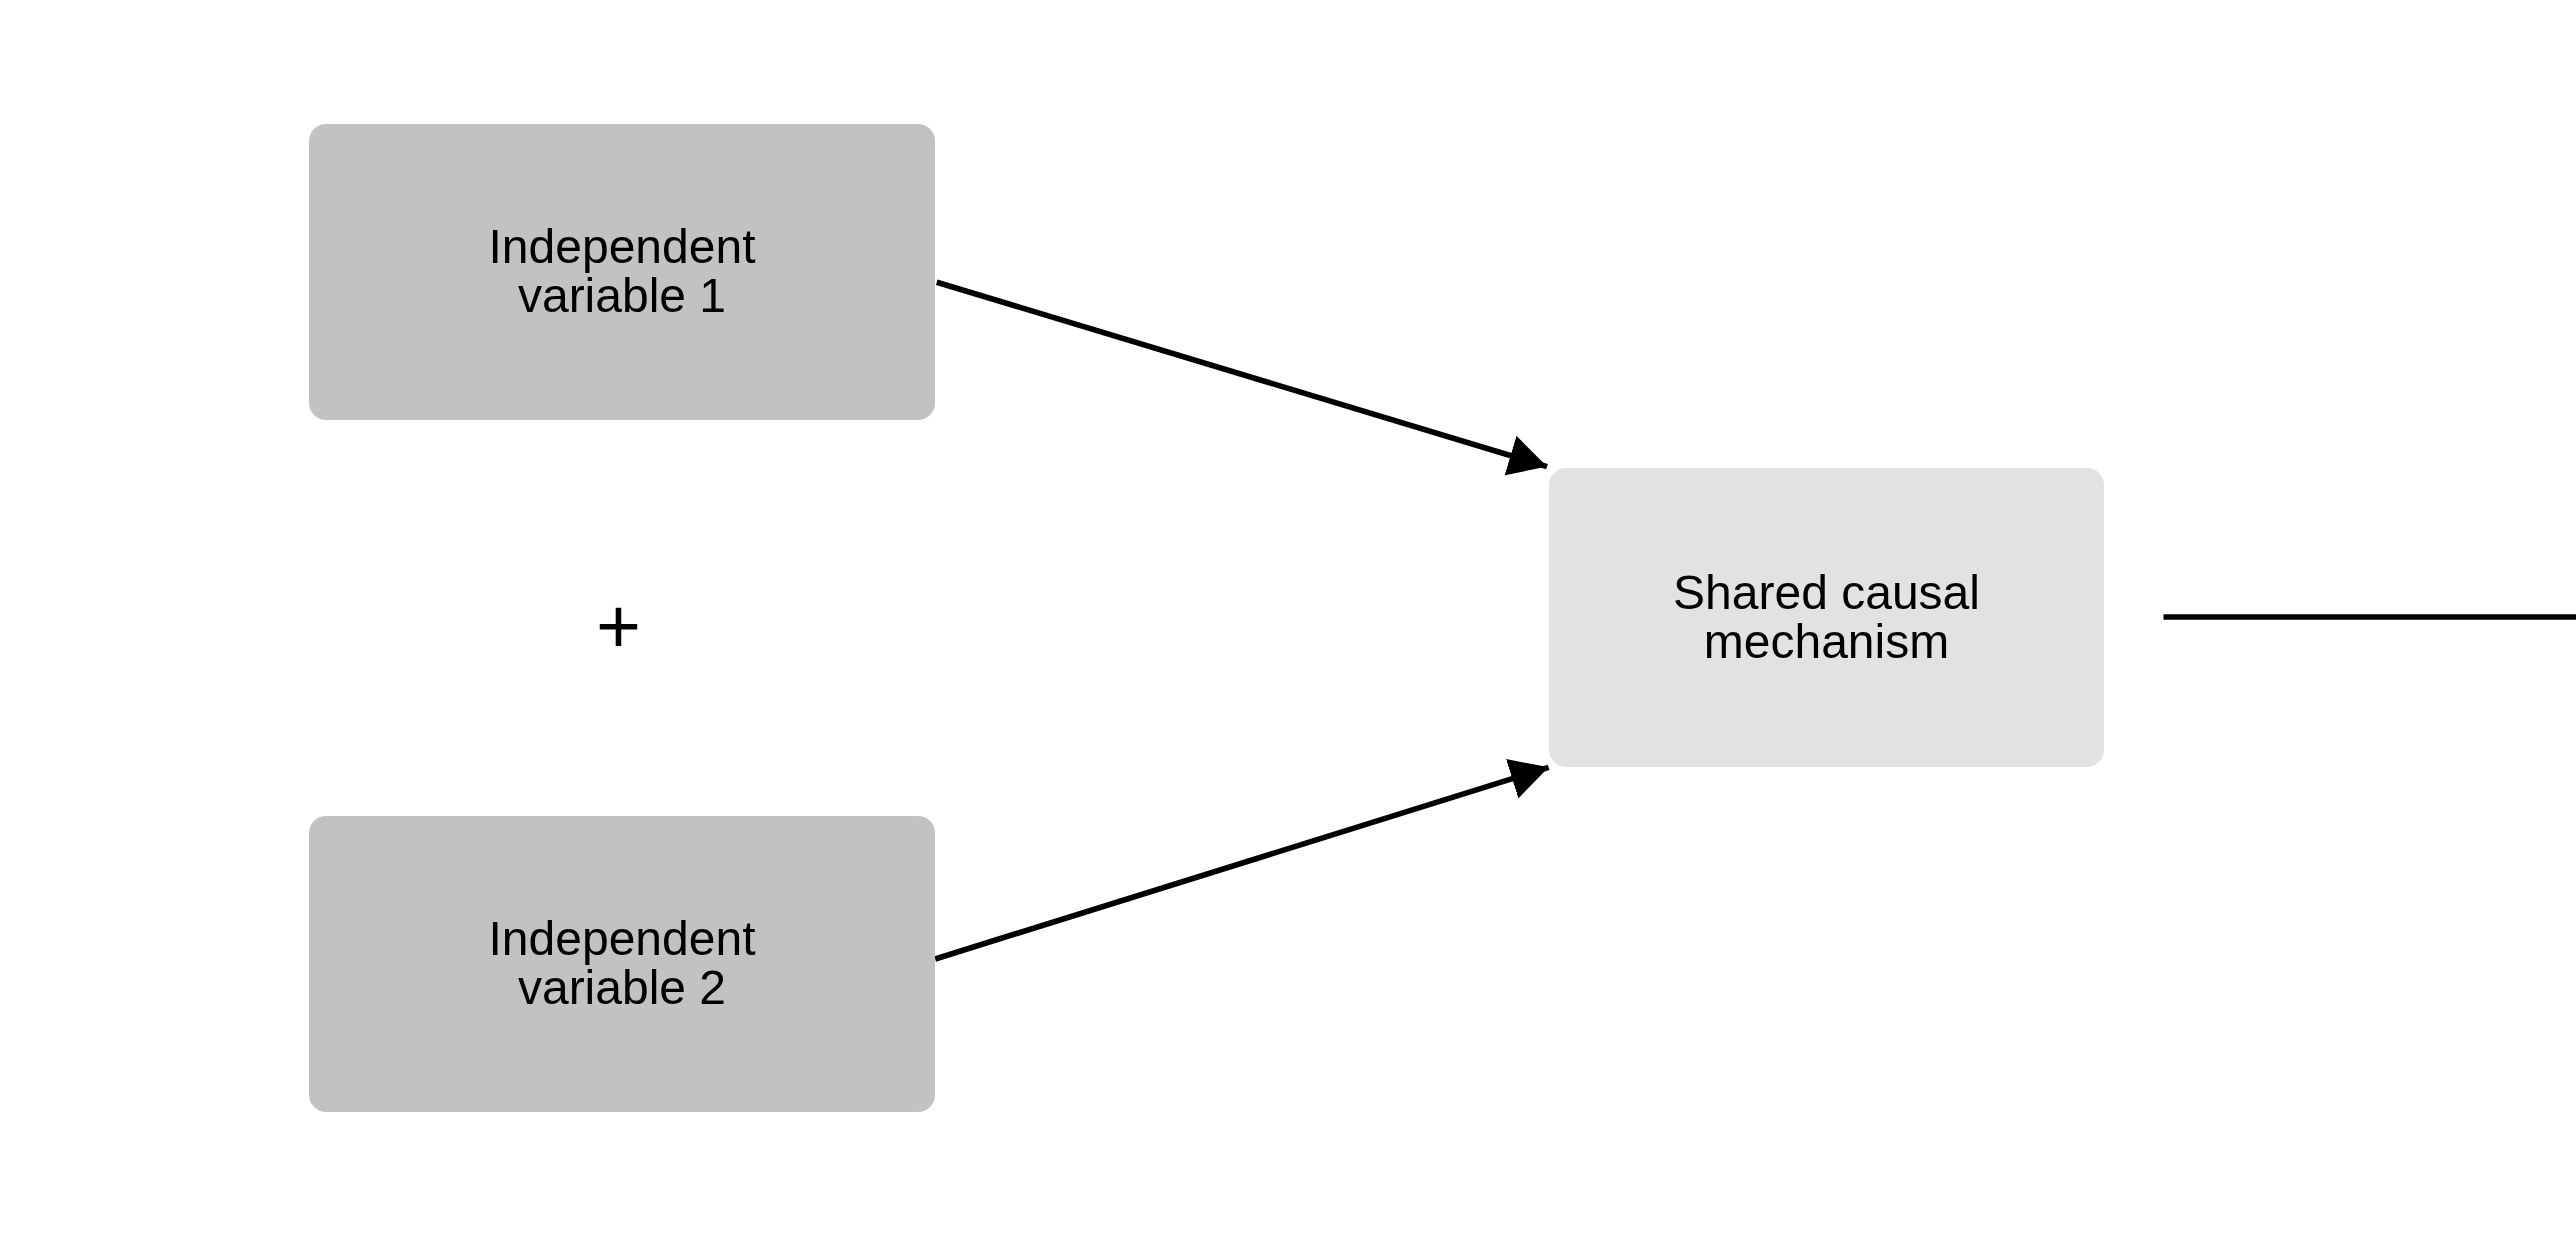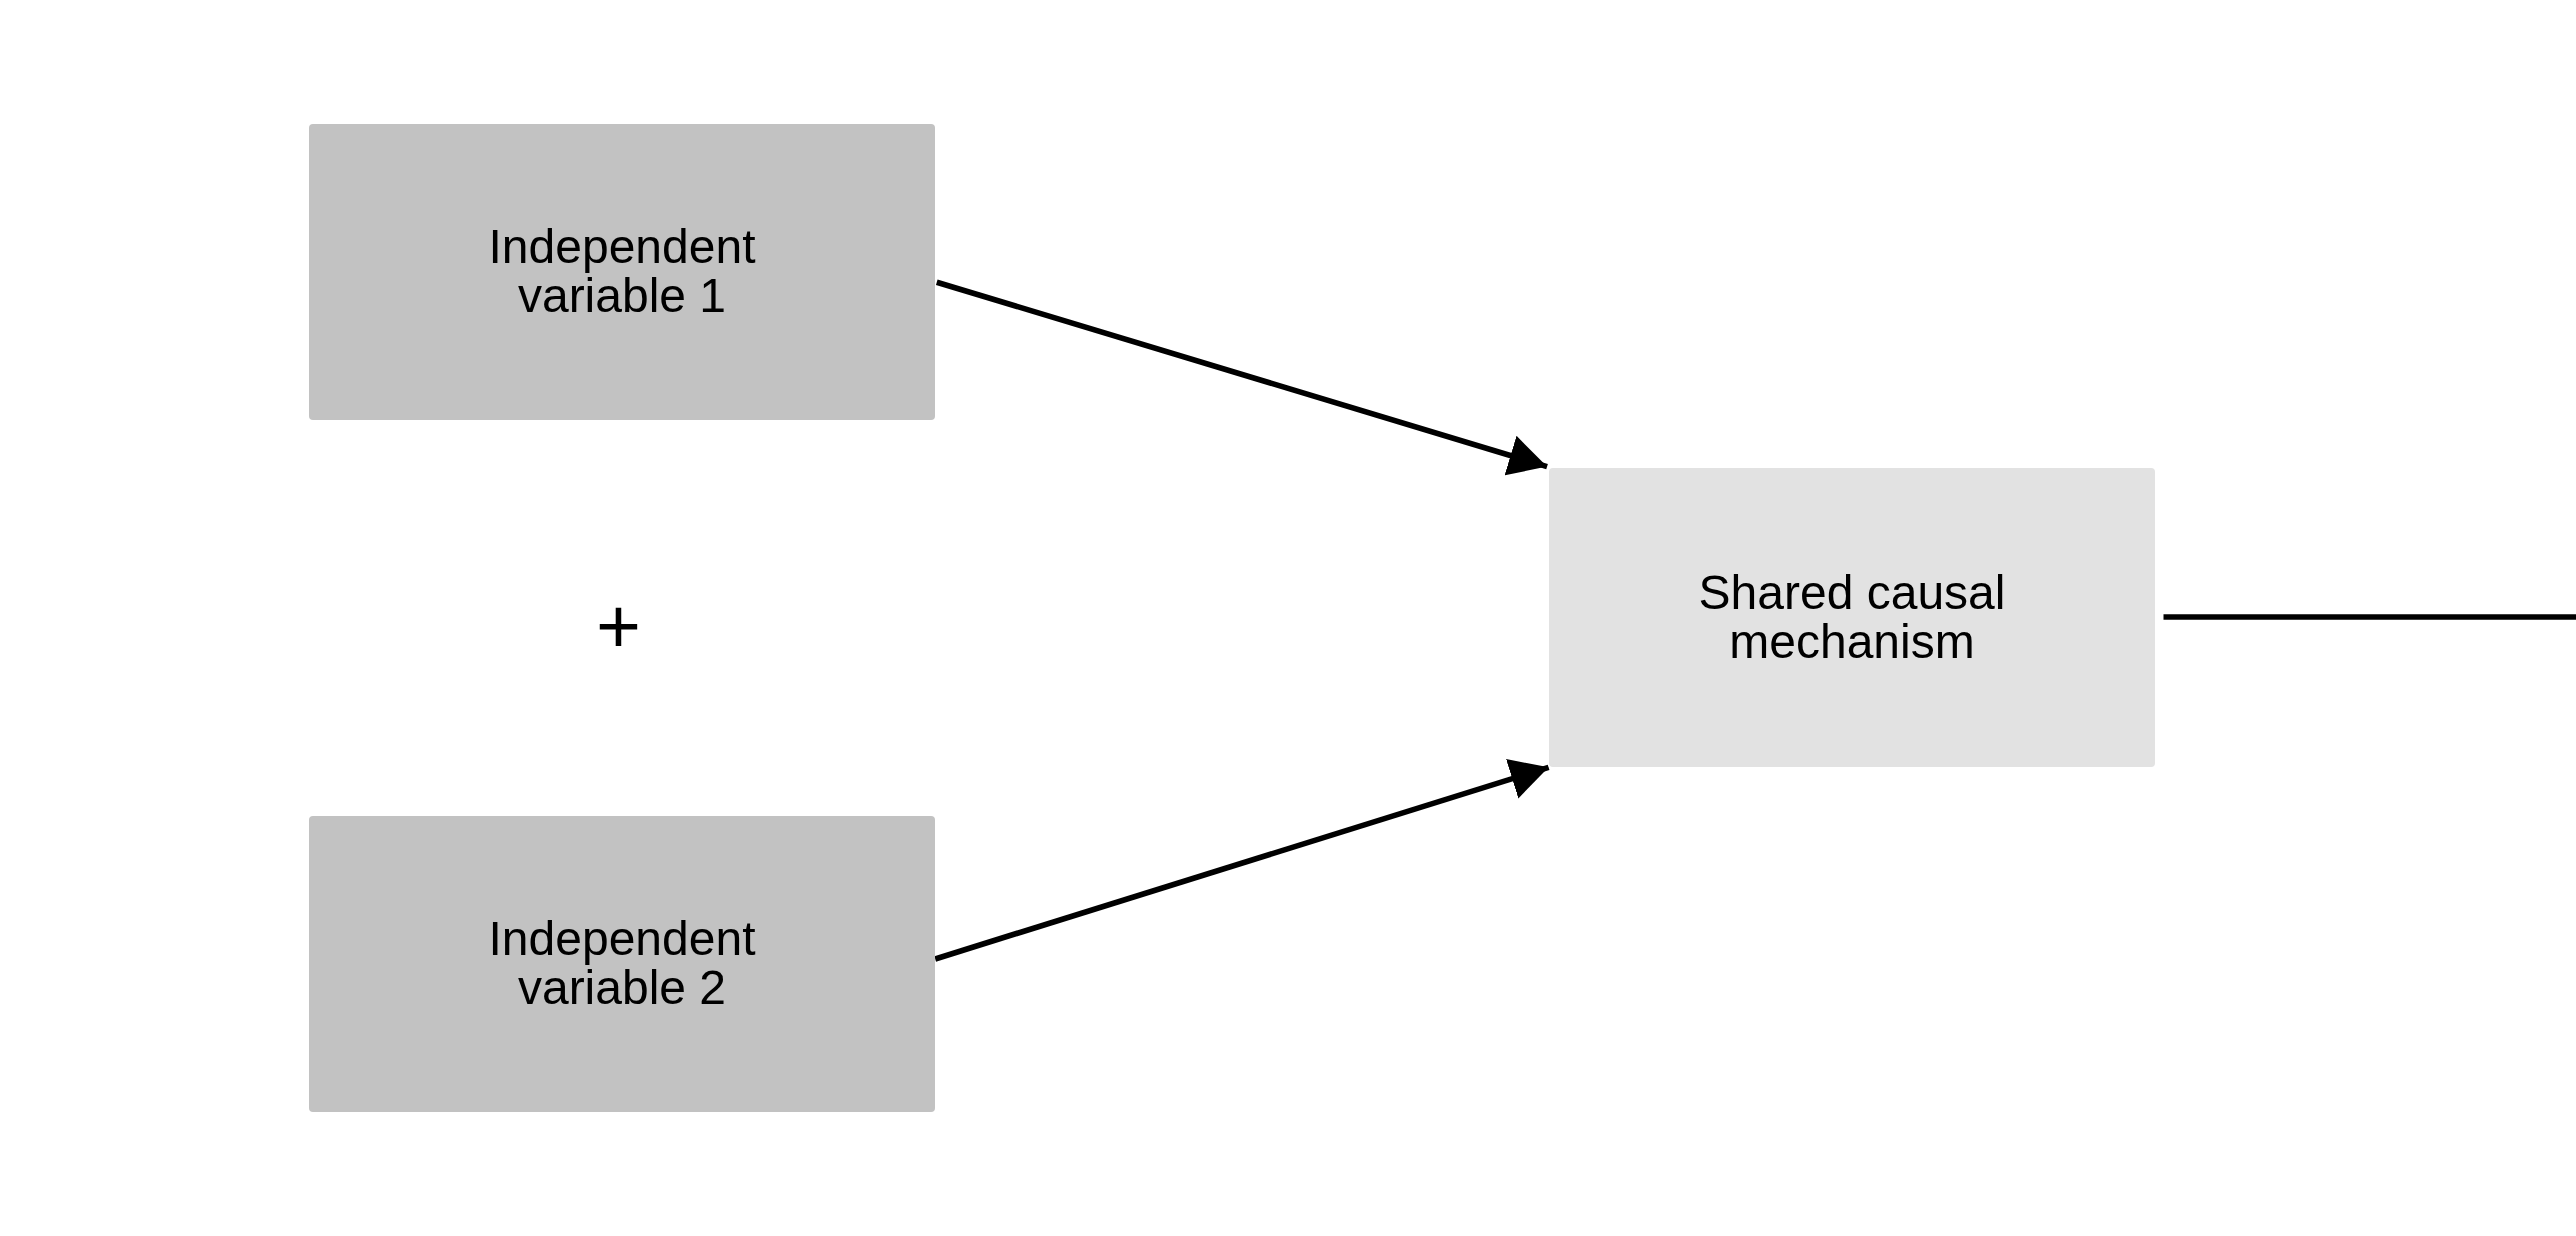--- a/index.html
+++ b/index.html
@@ -14,35 +14,35 @@
     font-family: "Liberation Sans", "DejaVu Sans", sans-serif;
     color: #000000;
     overflow: hidden;
   }
   .canvas {
     position: absolute;
     inset: 0;
   }
   .node {
     position: absolute;
-    border-radius: 4px;
+    border-radius: 17px;
     display: flex;
     align-items: center;
     justify-content: center;
     text-align: center;
   }
   .node-label {
     font-size: 48px;
     line-height: 1.02;
     white-space: pre-line;
     color: #000000;
   }
   #node-iv1       { left: 309px;  top: 124px;  width: 626px; height: 296px; }
   #node-iv2       { left: 309px;  top: 816px; width: 626px; height: 296px; }
-  #node-mechanism { left: 1549px; top: 468px;  width: 606px; height: 299px; }
+  #node-mechanism { left: 1549px; top: 468px;  width: 555px; height: 299px; }
   .plus-wrap {
     position: absolute;
     left: 536px;
     top: 544px;
     width: 165px;
     height: 165px;
     display: flex;
     align-items: center;
     justify-content: center;
   }

